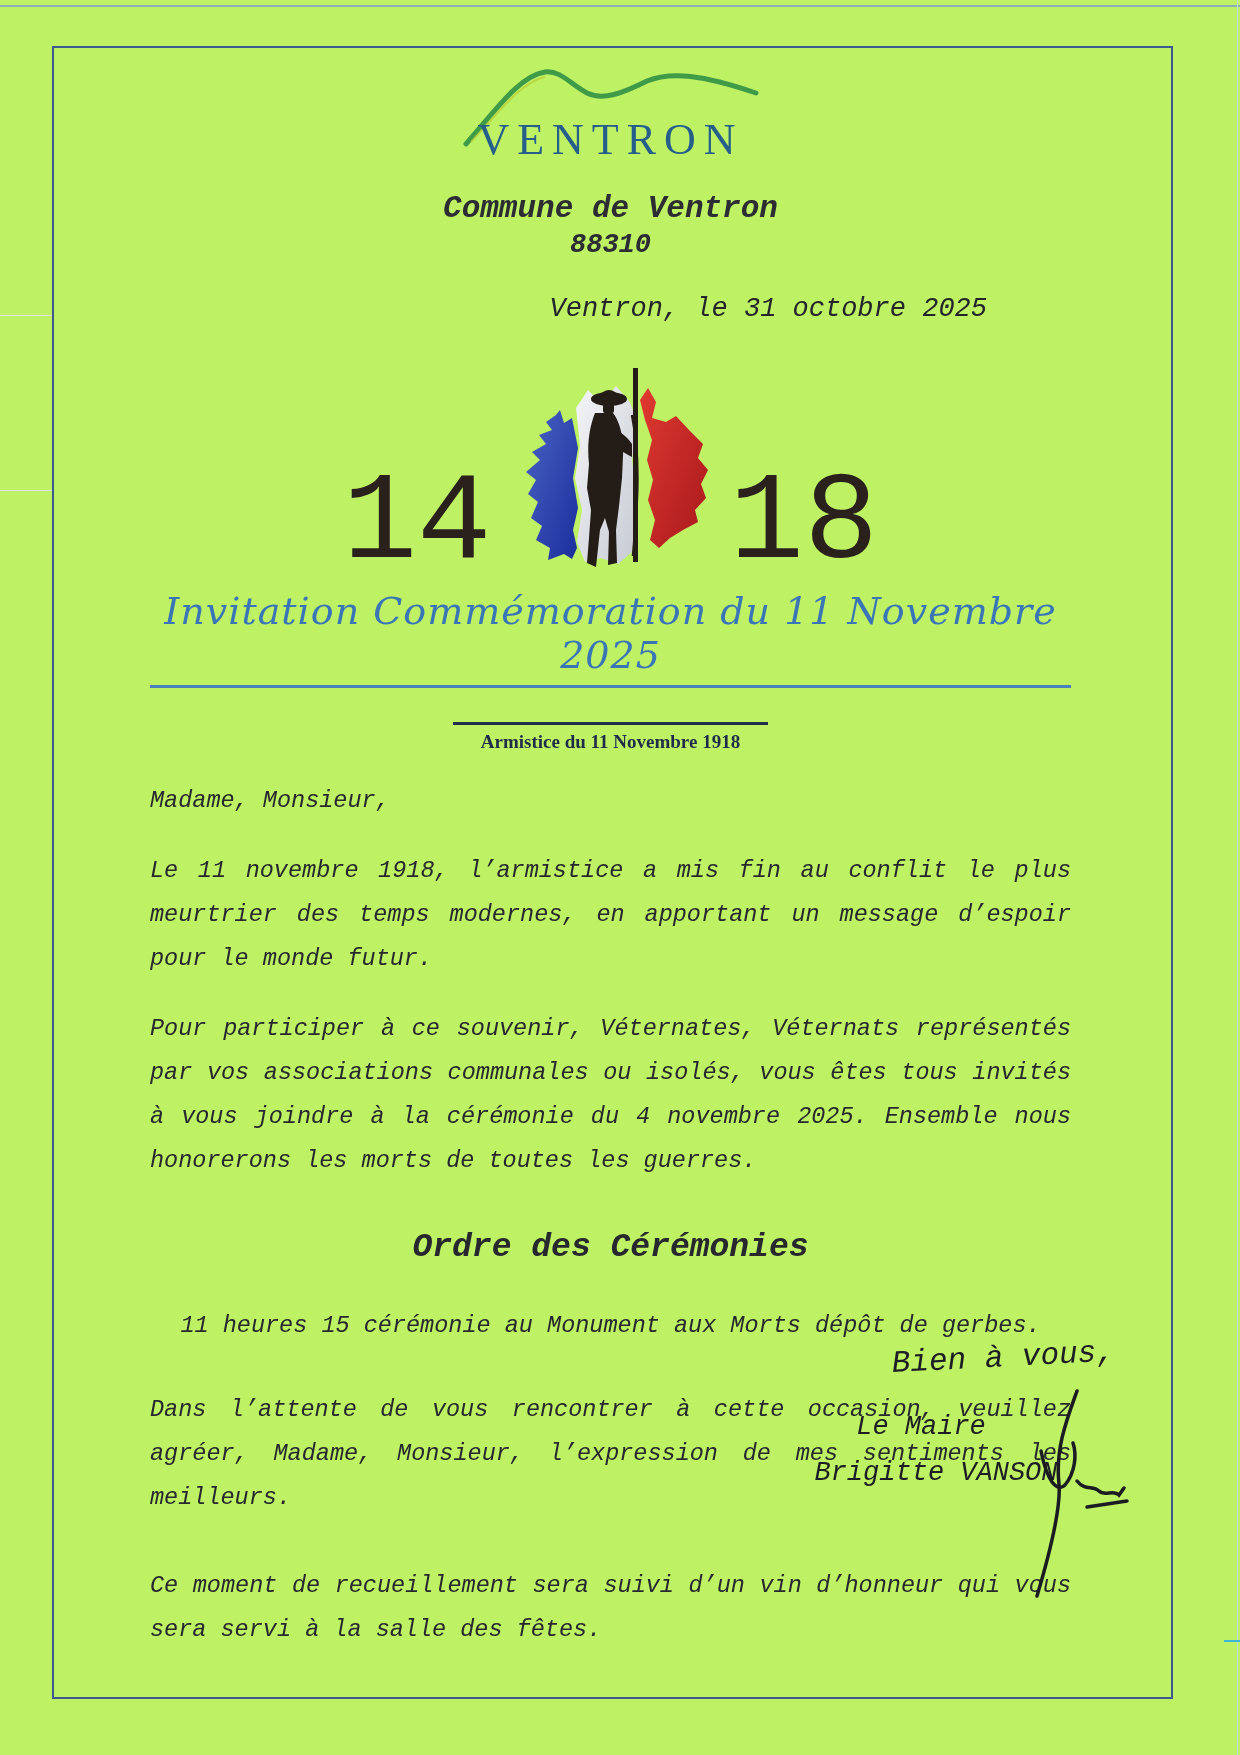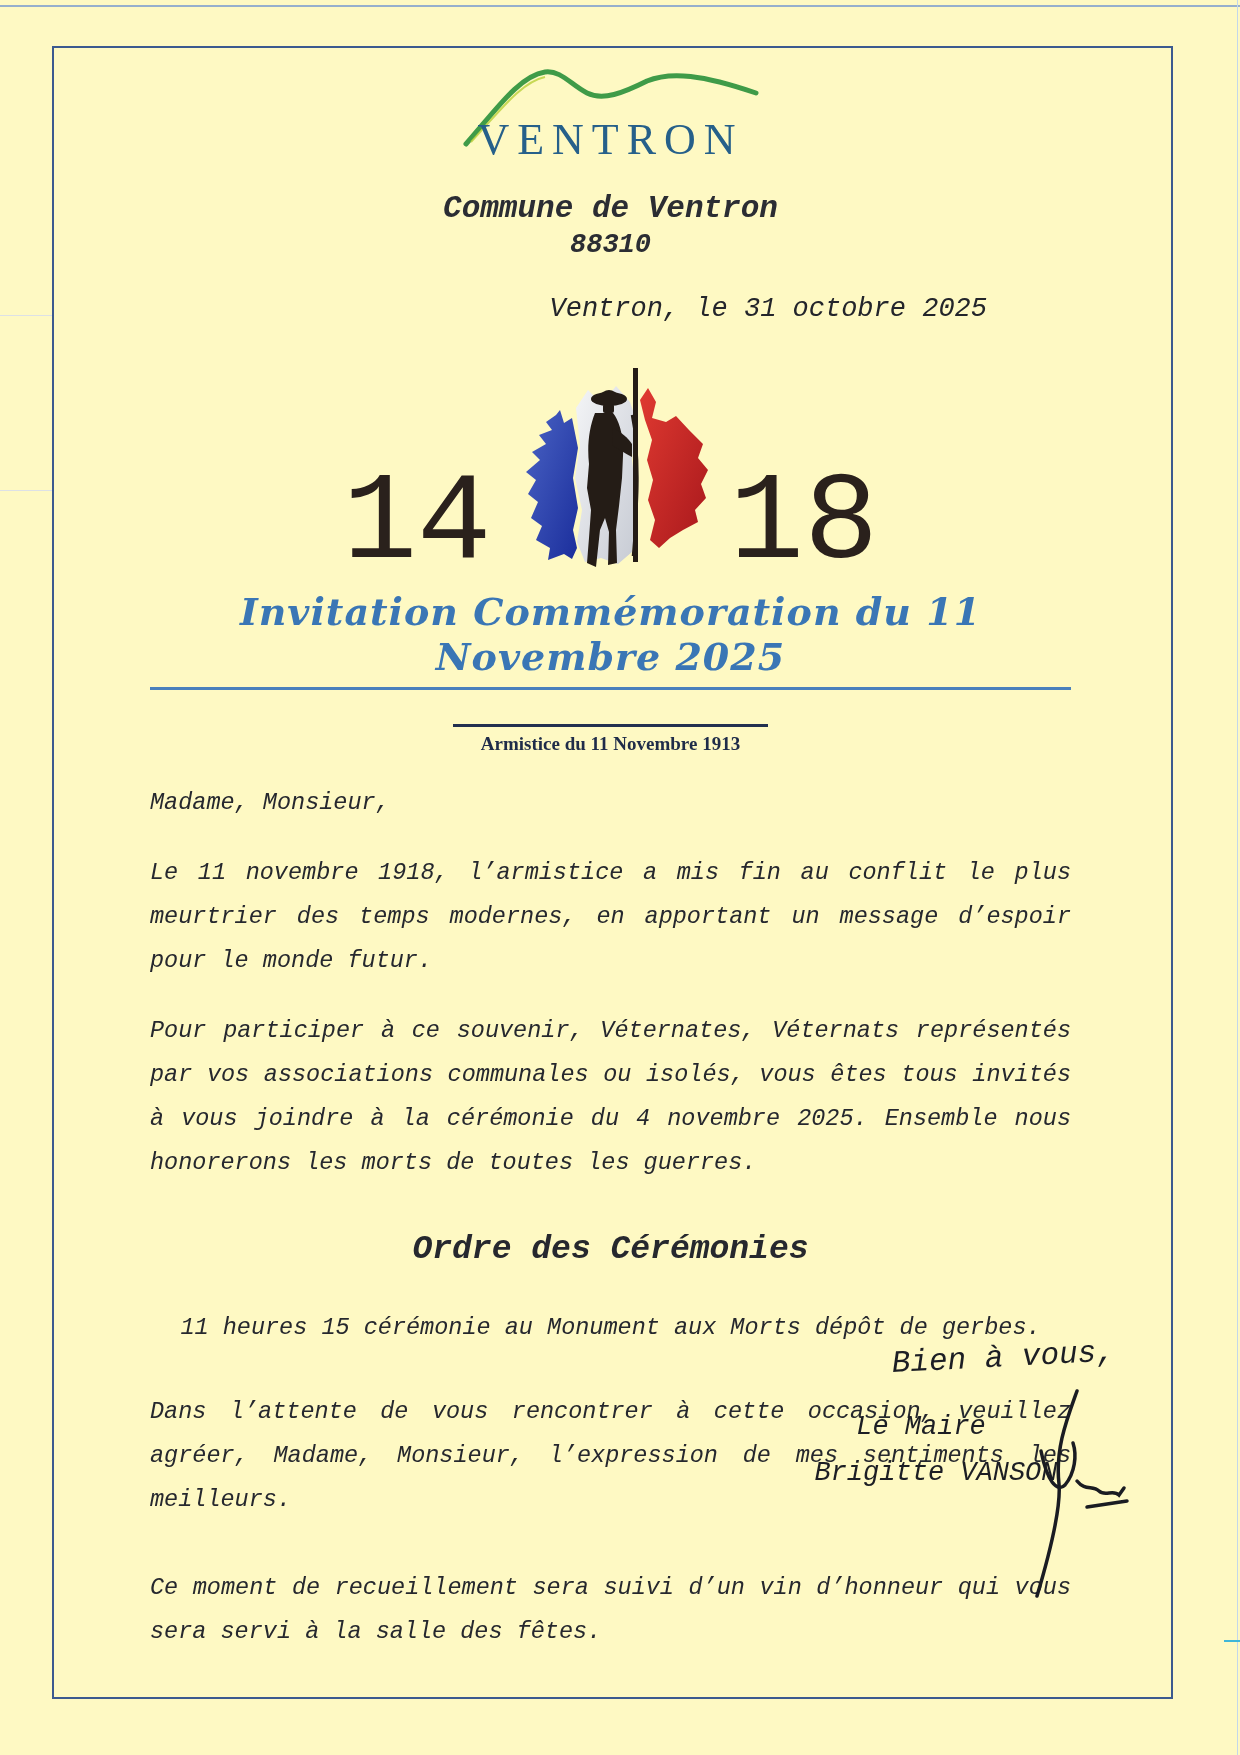--- a/index.html
+++ b/index.html
@@ -1,18 +1,18 @@
 <!DOCTYPE html>
 <html><head>
 <meta charset="utf-8">
 <style>
   html,body{margin:0;padding:0;background:#eef0f2;}
   .page{
     position:relative;width:1240px;height:1755px;margin:0 auto;
-    background:#fef9c3;overflow:hidden;
+    background:#bef264;overflow:hidden;
     font-family:"DejaVu Serif", serif;color:#26282e;
   }
   
   .artifact-top{position:absolute;top:5px;left:0;width:100%;height:2px;background:#7c9ccf;opacity:.8;}
   .artifact-right{position:absolute;top:0;right:2px;width:1px;height:100%;background:#c3d7ea;}
   .artifact-cyan{position:absolute;top:1640px;right:0;width:16px;height:2px;background:#3fb6d8;}
   .artifact-left1{position:absolute;top:315px;left:0;width:52px;height:1px;background:#dde1e6;}
   .artifact-left2{position:absolute;top:490px;left:0;width:52px;height:1px;background:#dde1e6;}
 
   .sheet{
@@ -38,21 +38,21 @@
   .emblem .num{
     font-family:Liberation Mono, monospace;font-size:124px;line-height:.78;
     color:#2a211c;z-index:2;position:relative;margin-bottom:2px;
   }
   .emblem .num.left{margin-right:-36px;}
   .emblem .num.right{margin-left:-36px;}
   .emblem svg{z-index:1;}
 
   .title-wrap{text-align:center;margin-top:14px;}
   .title{
-    display:inline-block;font-size:38px;font-weight:bold;font-style:italic;
+    display:inline-block;font-size:38px;font-weight:normal;font-style:italic;
     color:#3a76b5;letter-spacing:1px;padding:0 14px 8px 14px;
     border-bottom:3px solid #4a80bc;
   }
 
   .subtitle-wrap{text-align:center;margin-top:34px;}
   .subtitle{
     display:inline-block;border-top:3px solid #22304f;padding:6px 28px 0 28px;
     font-family:"Liberation Serif", serif;font-weight:bold;font-size:19px;color:#1f2c49;
   }
 
@@ -125,21 +125,21 @@
         </g>
       </svg>
       <span class="num right">18</span>
     </div>
 
     <div class="title-wrap">
       <span class="title">Invitation Commémoration du 11 Novembre 2025</span>
     </div>
 
     <div class="subtitle-wrap">
-      <span class="subtitle">Armistice du 11 Novembre 1913</span>
+      <span class="subtitle">Armistice du 11 Novembre 1918</span>
     </div>
 
     <div class="letter-body script">
       <p>Madame, Monsieur,</p>
       <p class="just">Le 11 novembre 1918, l’armistice a mis fin au conflit le plus meurtrier des temps modernes, en apportant un message d’espoir pour le monde futur.</p>
       <p class="just">Pour participer à ce souvenir, Véternates, Véternats représentés par vos associations communales ou isolés, vous êtes tous invités à vous joindre à la cérémonie du 4 novembre 2025.  Ensemble nous honorerons les morts de toutes les guerres.</p>
       <div class="ceremony-head">Ordre des Cérémonies</div>
       <p class="ceremony-line">11 heures 15 cérémonie au Monument aux Morts dépôt de gerbes.</p>
       <p class="just" style="margin-top:40px;">Dans l’attente de vous rencontrer à cette occasion, veuillez agréer, Madame, Monsieur, l’expression de mes sentiments les meilleurs.</p>
       <p class="just" style="margin-top:44px;">Ce moment de recueillement sera suivi d’un vin d’honneur qui vous sera servi à la salle des fêtes.</p>

